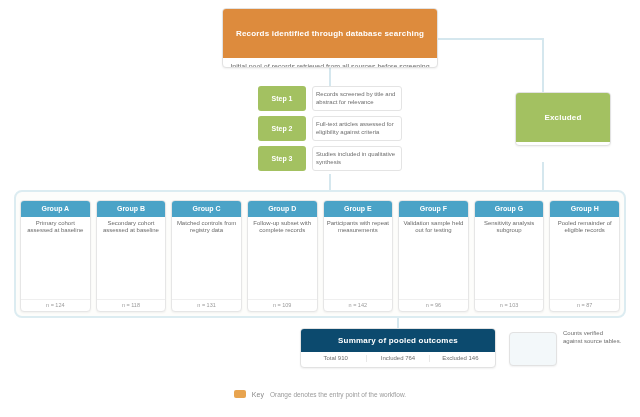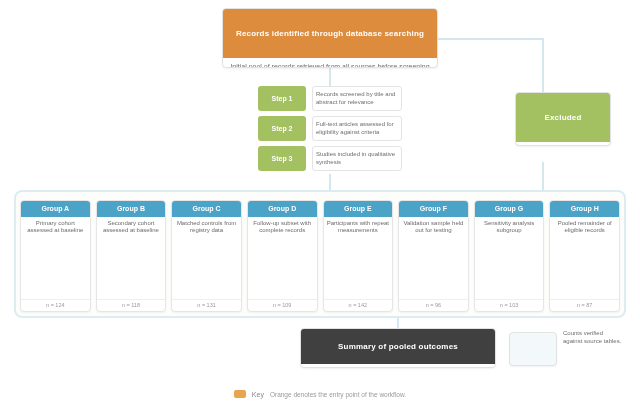--- a/index.html
+++ b/index.html
@@ -133,21 +133,21 @@
     font-size:5.5px;
     color:#9a9a9a;
     border-top:1px solid #efefef;
     padding:2px 3px;
     text-align:center;
     line-height:1.2;
   }
 
   
   #bottom-node{left:300px;top:328px;width:196px;height:40px;}
-  #bottom-node .node-head{background:#404040;padding:13px;}
+  #bottom-node .node-head{background:#0c4a6e;padding:7px;}
   #bottom-node .node-body{
     display:flex;justify-content:space-around;align-items:center;
     padding:3px 4px;font-size:6px;
   }
   .bn-item{flex:1;text-align:center;line-height:1.2;}
   .bn-sep{width:1px;align-self:stretch;background:#e8e8e8;}
 
   
   #aside-box{left:509px;top:332px;width:48px;height:34px;background:#f3f8fa;}
   #aside-note{

